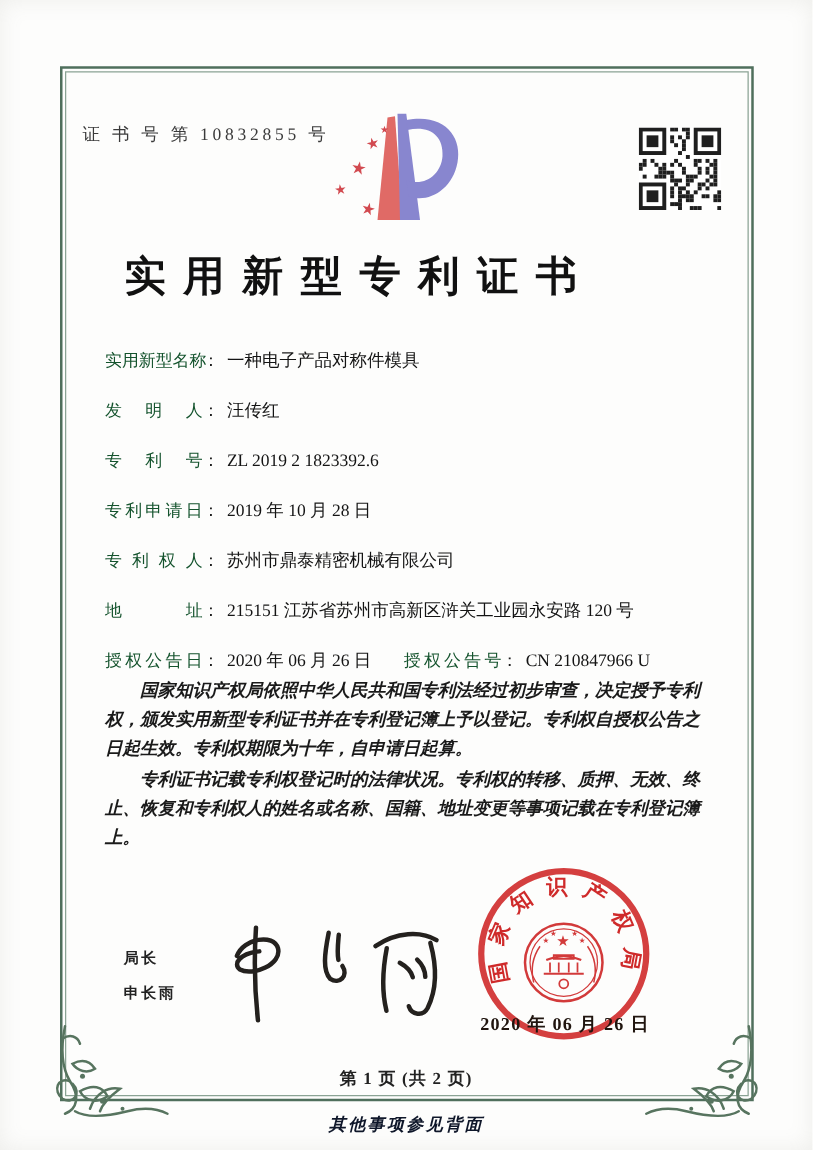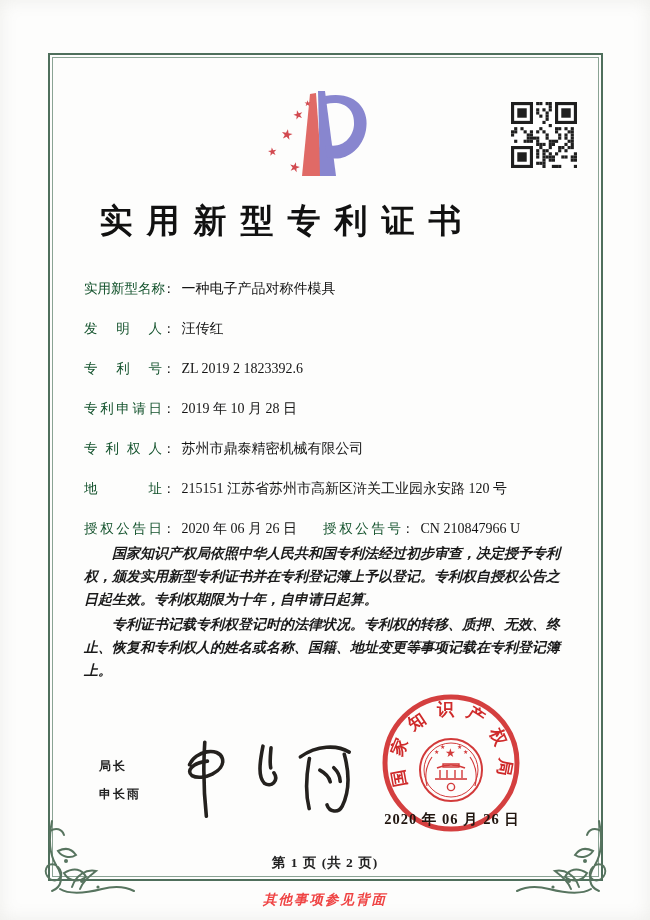--- a/index.html
+++ b/index.html
@@ -51,21 +51,21 @@
   .seal-date{
     position:absolute;left:382px;top:810px;width:140px;text-align:center;
     font-size:14.5px;font-weight:700;color:#20150f;letter-spacing:1px;
   }
   .page-indicator{
     position:absolute;left:0;top:854px;width:650px;text-align:center;
     font-size:13.5px;font-weight:700;letter-spacing:1px;color:#222;
   }
   .back-note{
     position:absolute;left:0;top:891px;width:650px;text-align:center;
-    font-size:13.5px;font-style:italic;font-weight:700;color:#ef4444;letter-spacing:2px;
+    font-size:13.5px;font-style:italic;font-weight:700;color:#0f172a;letter-spacing:2px;
   }
 </style>
 </head>
 <body>
 
 <div class="page">
 
   <div class="frame">
     <div class="frame-inner"></div>
 
@@ -97,20 +97,21 @@
         <path d="M14,28 C20,24 26,26 28,32"></path>
       </g>
       <g fill="#57745f">
         <circle cx="30" cy="58" r="2"></circle>
           <circle cx="46" cy="78" r="2"></circle>
           <circle cx="62" cy="84" r="1.6"></circle>
       </g>
     </svg>
   </div>
 
+  <div class="cert-no">证 书 号 第 10832855 号</div>
 
   <svg class="logo" viewBox="0 0 122 102">
     <polygon points="52,14 58,13 64,96 44,96" fill="#e06a66"></polygon>
     <polygon points="60,11 67,11 78,96 62,96" fill="#8886cf"></polygon>
     <path d="M67,16 C98,10 112,30 108,50 C104,72 84,83 69,77 L67,64 C82,70 95,59 96,45 C97,28 85,20 68,24 Z" fill="#8886cf"></path>
     <text x="36" y="40" font-size="12" fill="#d24a50" transform="rotate(-15 36 40)">★</text>
     <text x="22" y="58" font-size="14" fill="#d24a50" transform="rotate(10 22 58)">★</text>
     <text x="10" y="76" font-size="11" fill="#d24a50" transform="rotate(-8 10 76)">★</text>
     <text x="30" y="90" font-size="13" fill="#d24a50" transform="rotate(14 30 90)">★</text>
     <text x="46" y="26" font-size="8" fill="#d24a50">★</text>

